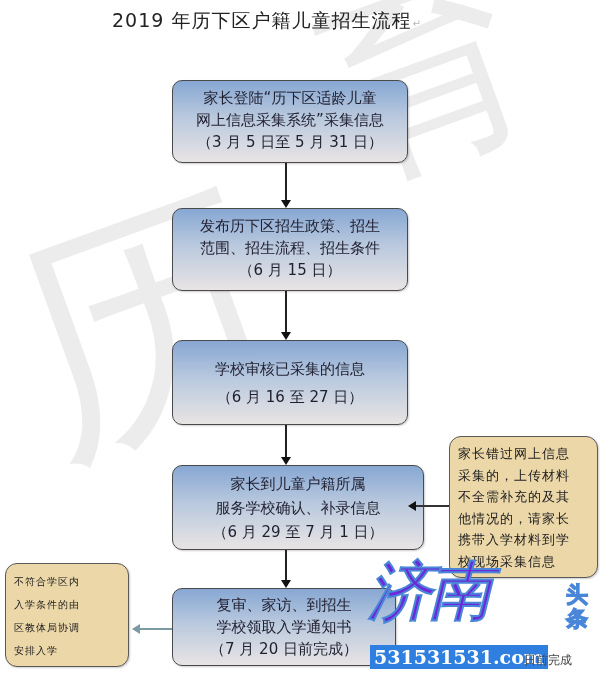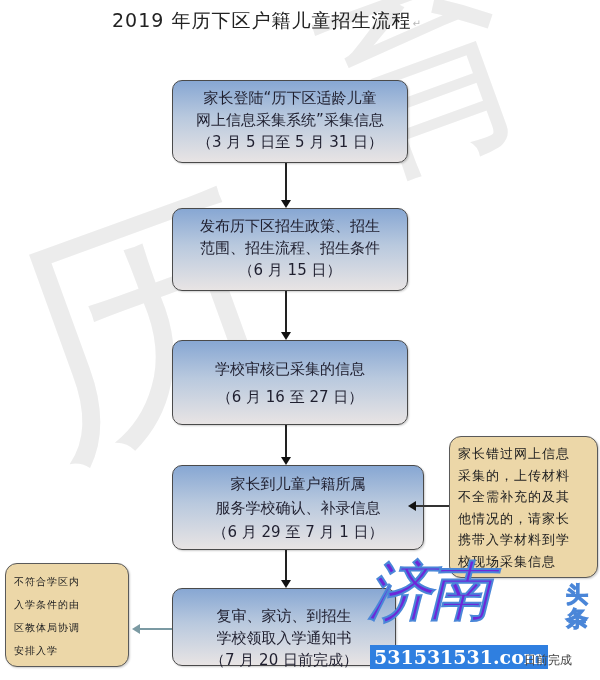--- a/index.html
+++ b/index.html
@@ -90,21 +90,21 @@
 <div class="arrow-down" style="left:281px; top:457px;"></div>
 
 <div class="box" style="left:172px; top:465px; width:252px; height:85px; line-height:24px;">
   <span class="line">家长到儿童户籍所属</span>
   <span class="line">服务学校确认、补录信息</span>
   <span class="line">（6 月 29 至 7 月 1 日）</span>
 </div>
 <div class="vline" style="left:285px; top:550px; height:30px;"></div>
 <div class="arrow-down" style="left:281px; top:580px;"></div>
 
-<div class="box" style="left:172px; top:588px; width:224px; height:78px; line-height:22px; padding-top:16px;">
+<div class="box" style="left:172px; top:588px; width:224px; height:78px; line-height:22px; padding-top:5px;">
   <span class="line">复审、家访、到招生</span>
   <span class="line">学校领取入学通知书</span>
   <span class="line">（7 月 20 日前完成）</span>
 </div>
 
 <div class="note" style="left:449px; top:436px; width:149px; height:142px; line-height:21.5px; font-size:13px;">
   <span class="line">家长错过网上信息</span>
   <span class="line">采集的，上传材料</span>
   <span class="line">不全需补充的及其</span>
   <span class="line">他情况的，请家长</span>

